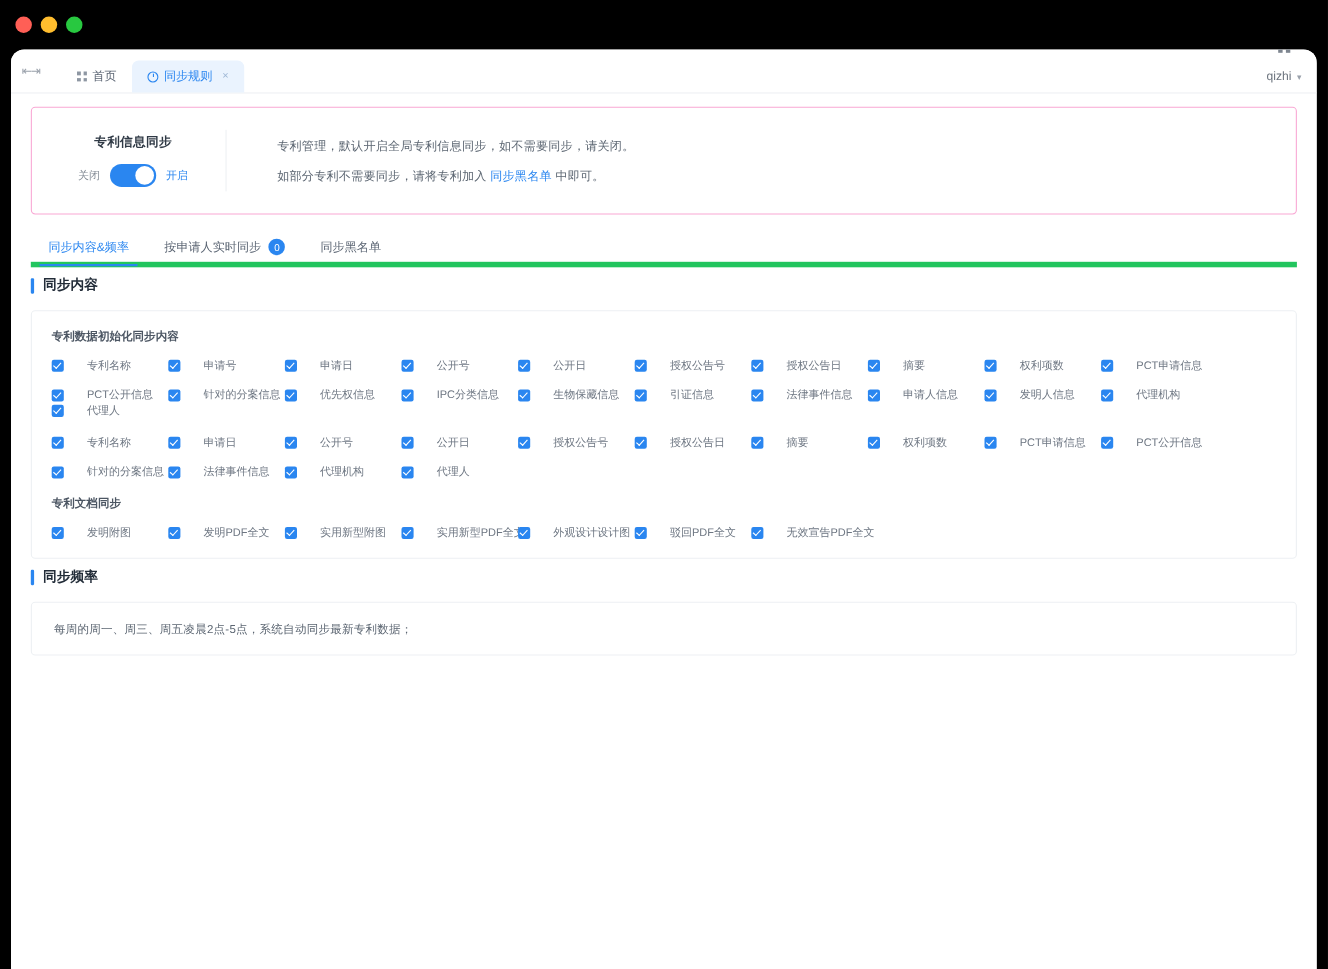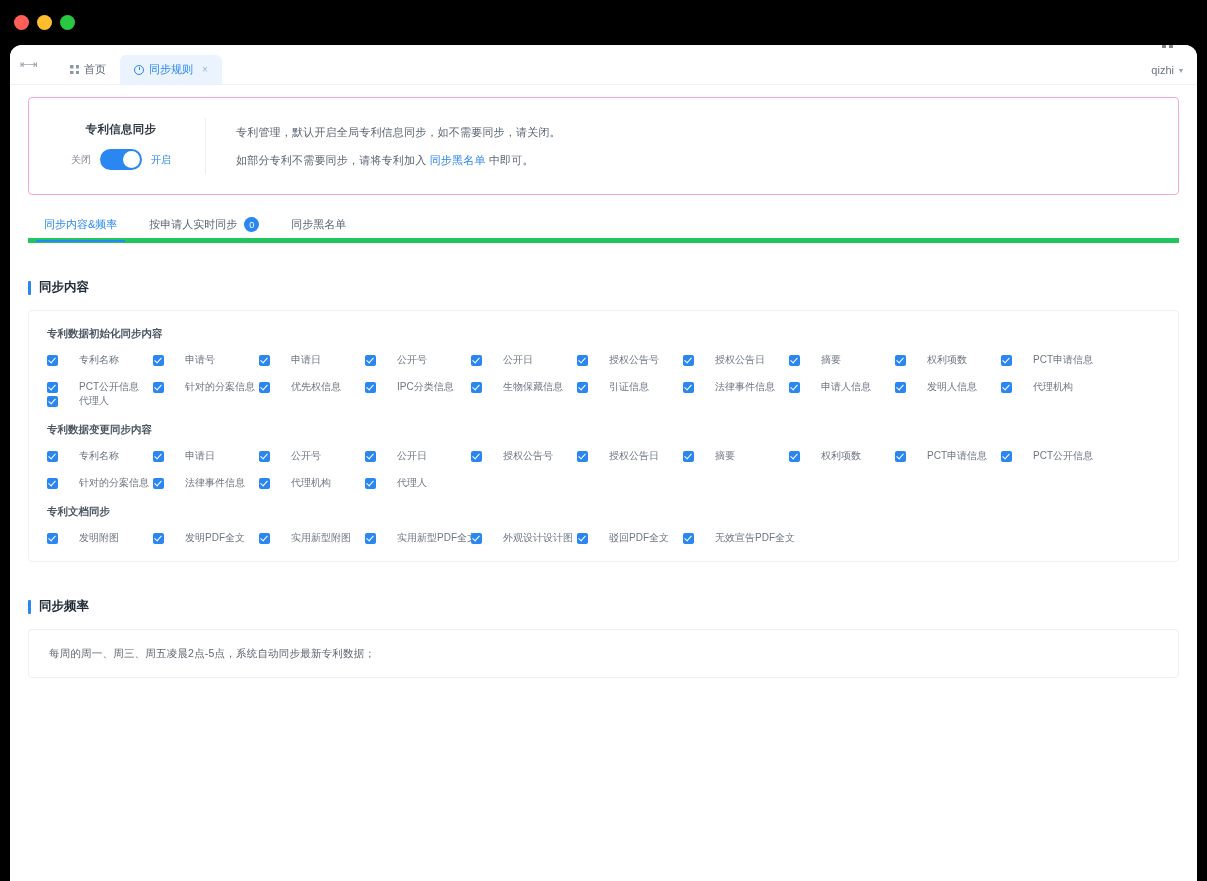--- a/index.html
+++ b/index.html
@@ -133,21 +133,21 @@
   .tg-label.on { color:#2a86f0; }
   .switch {
     width: 42px; height: 21px; border-radius: 11px;
     background: #2a86f0; position: relative; cursor: pointer;
   }
   .switch .knob {
     position:absolute; right: 2px; top: 2px;
     width: 17px; height: 17px; border-radius:50%; background:#fff;
   }
   .banner-divider { width:1px; height:56px; background:#eef1f4; margin-right: 30px;}
-  .banner-right { display:flex; flex-direction:column; gap:13px; }
+  .banner-right { display:flex; flex-direction:column; gap:13px;margin-left:16px; }
   .banner-line { font-size: 11px; color:#5c6672; letter-spacing:.2px;}
   .link-blue { color:#2a86f0; cursor:pointer; }
 
   
   .subtabs {
     margin-top: 16px;
     height: 32px;
     border-bottom: 5px solid #22c55e;
     display: flex; align-items: center; gap: 0px;
   }
@@ -164,21 +164,21 @@
   .badge {
     min-width: 15px; height:15px; border-radius:50%;
     background:#2a86f0; color:#fff; font-size:9px;
     display:flex; align-items:center; justify-content:center;
     padding: 0 3px;
   }
 
   
   .sec-head {
     display:flex; align-items:center; gap:8px;
-    margin-top: 36px; margin-bottom: 14px;
+    margin-top: 8px; margin-bottom: 14px;
   }
   .sec-bar { width:3px; height:14px; background:#2a86f0; border-radius:1px;}
   .sec-title { font-size:12.5px; color:#222c38; font-weight:700; }
 
   .panel {
     border:1px solid #edf0f3; border-radius:4px; background:#fff;
     padding: 16px 18px 16px 18px;
   }
 
   .group-label {
@@ -380,21 +380,20 @@
                 <span class="cb-text">代理机构</span>
               </label>
             <label class="cb-item last-line">
                 <span class="cbox"></span>
                 <span class="cb-text">代理人</span>
               </label>
           </div>
         </div>
 
         <div class="group">
-          <div class="group-label">专利数据变更同步内容</div>
           <div class="cb-grid">
             <label class="cb-item">
                 <span class="cbox"></span>
                 <span class="cb-text">专利名称</span>
               </label>
             <label class="cb-item">
                 <span class="cbox"></span>
                 <span class="cb-text">申请日</span>
               </label>
             <label class="cb-item">

